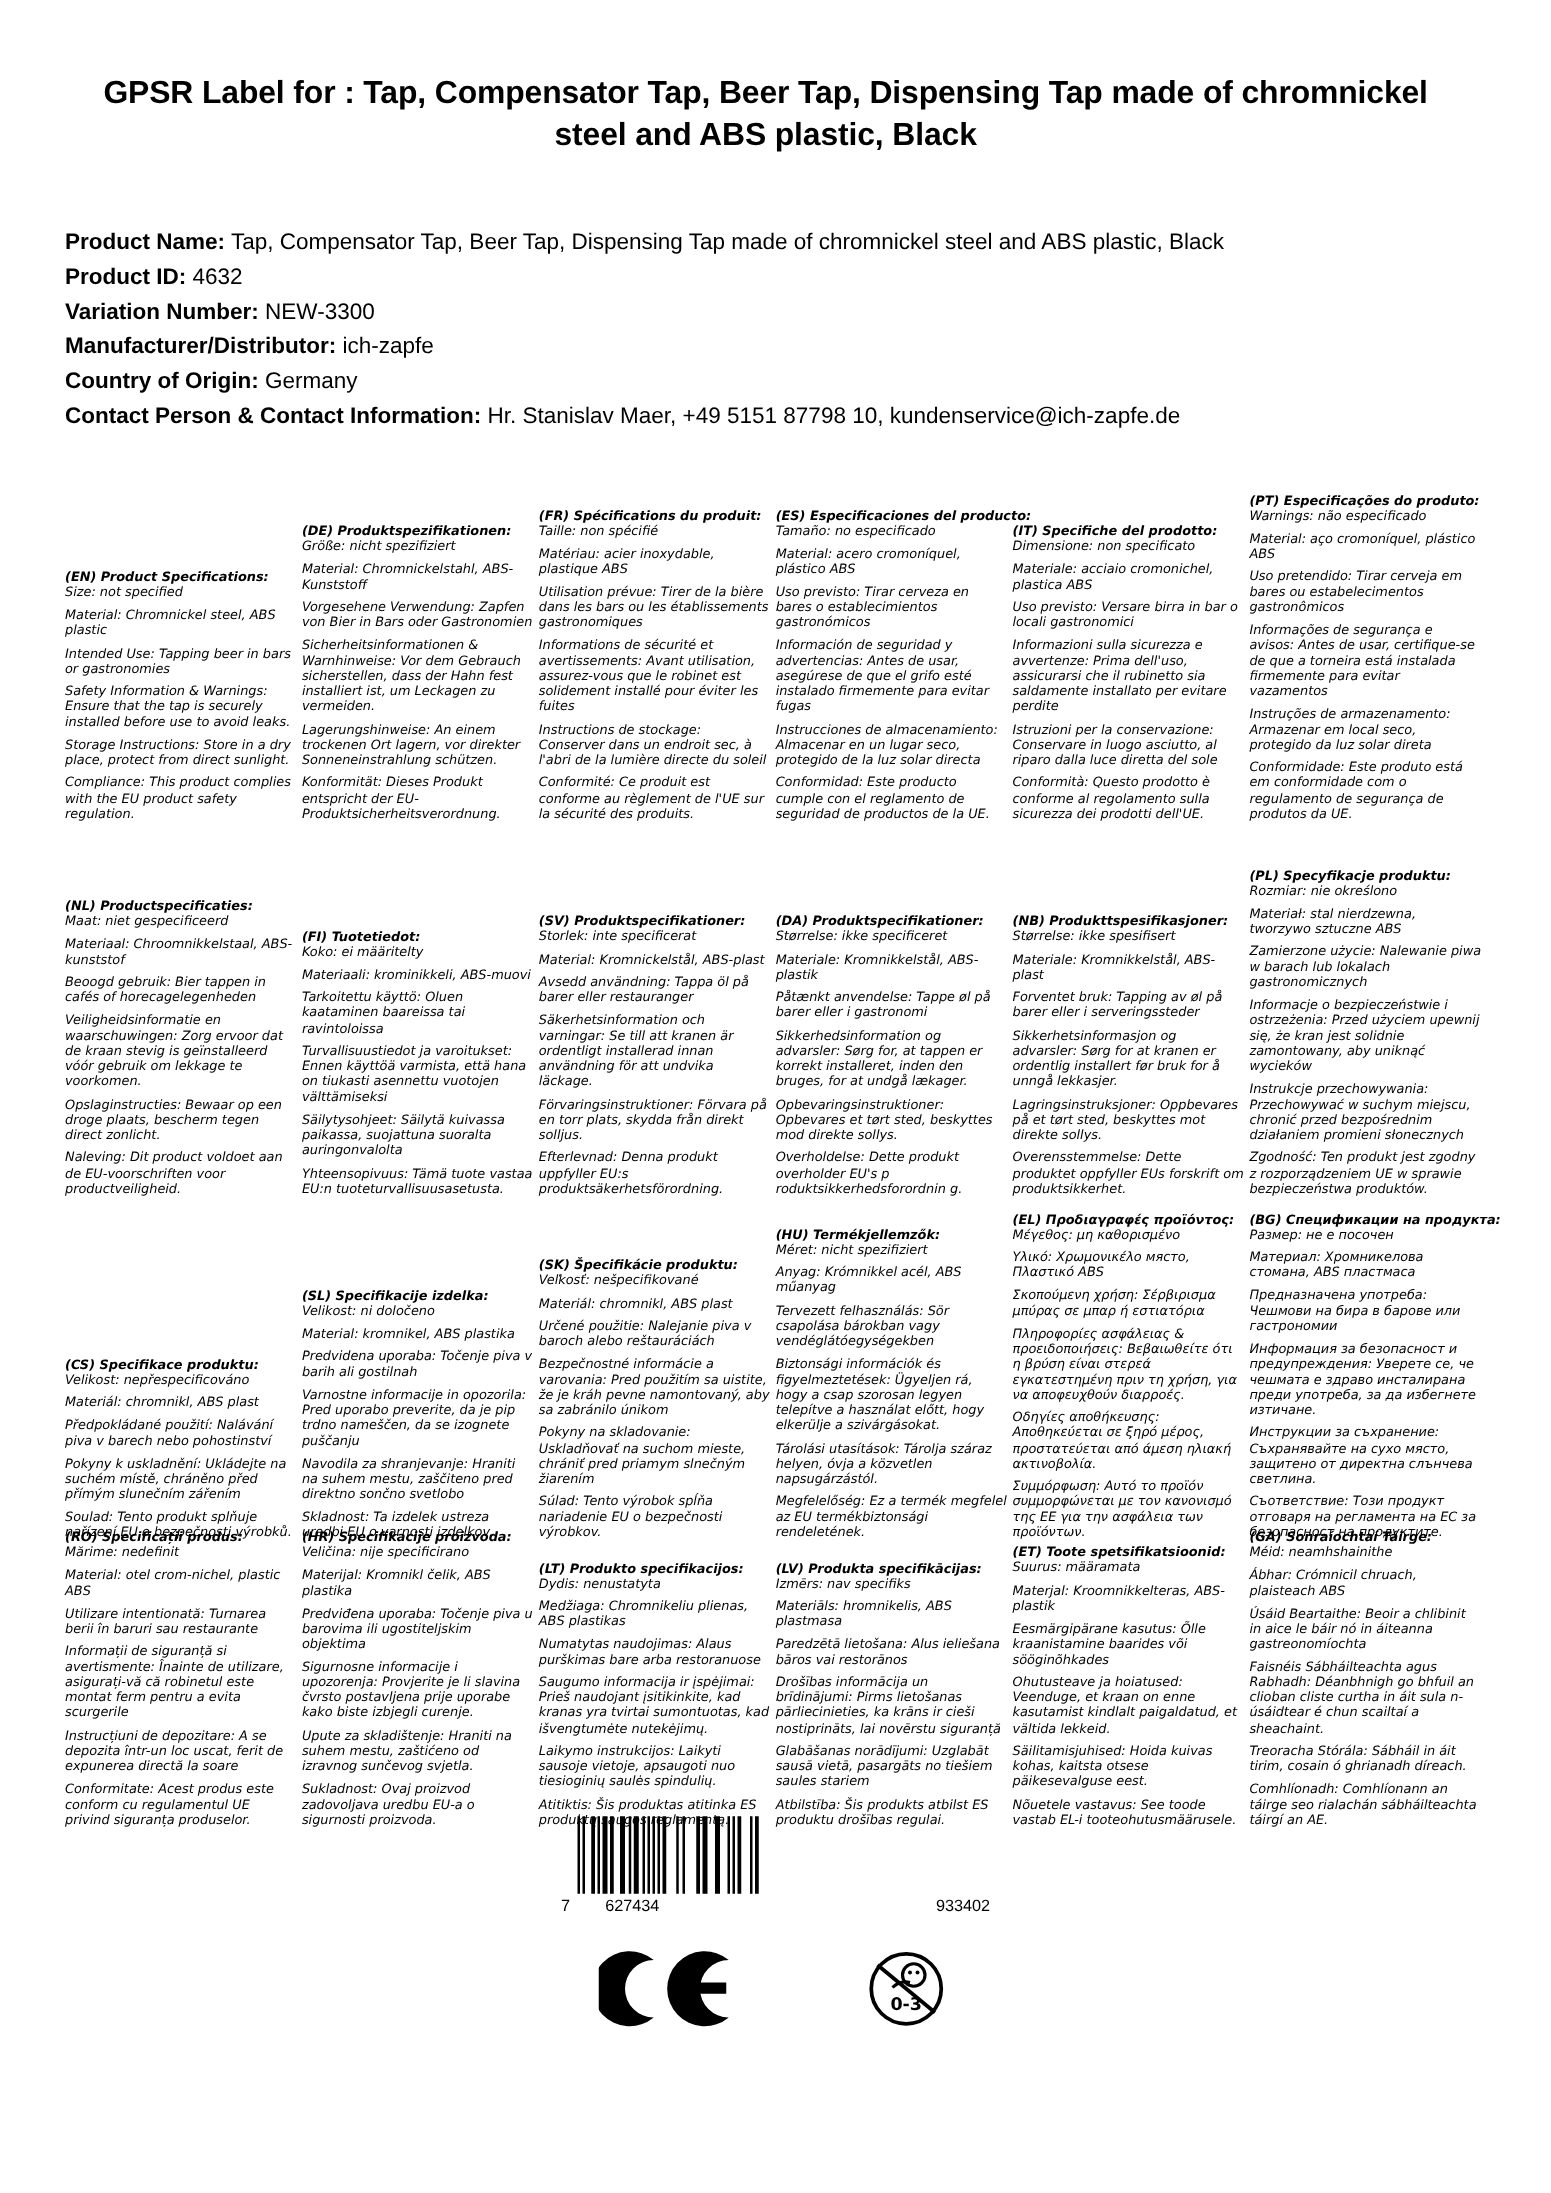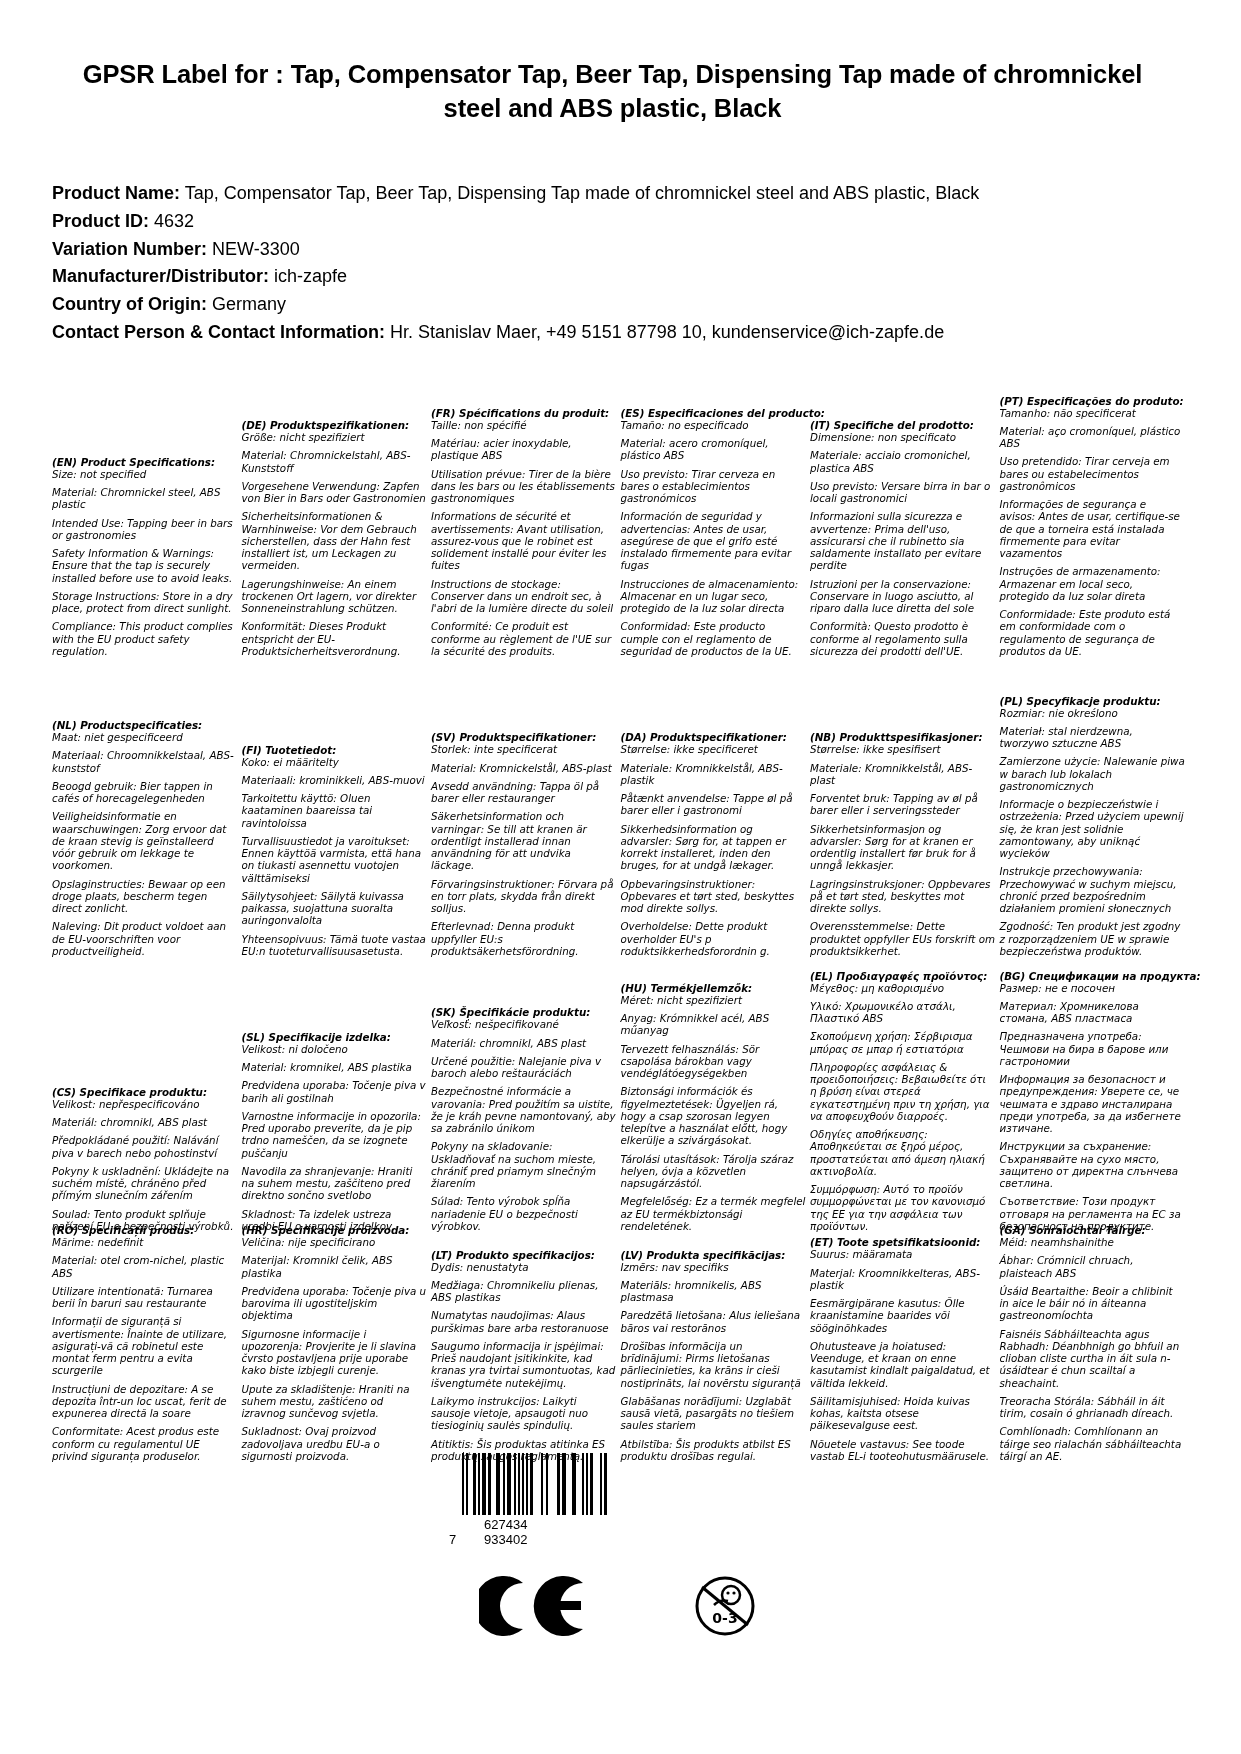--- a/index.html
+++ b/index.html
@@ -109,21 +109,20 @@
   .bc-nums {
     display: flex;
     gap: 0;
     font-family: "Liberation Sans", sans-serif;
     font-size: 13px;
     margin-top: 2px;
     width: 330px;
     justify-content: space-between;
     padding-left: 22px;
     box-sizing: border-box;
-    flex-direction: column;
   }
   .symbols {
     margin-top: 28px;
     display: flex;
     align-items: center;
     gap: 96px;
   }
   .ce-mark svg { display: block; }
   .age-mark svg { display: block; }
 </style>
@@ -203,21 +202,21 @@
           <div class="lang-head">(IT) Specifiche del prodotto:</div>
           <div class="lang-p first">Dimensione: non specificato</div>
           <div class="lang-p">Materiale: acciaio cromonichel, plastica ABS</div>
           <div class="lang-p">Uso previsto: Versare birra in bar o locali gastronomici</div>
           <div class="lang-p">Informazioni sulla sicurezza e avvertenze: Prima dell'uso, assicurarsi che il rubinetto sia saldamente installato per evitare perdite</div>
           <div class="lang-p">Istruzioni per la conservazione: Conservare in luogo asciutto, al riparo dalla luce diretta del sole</div>
           <div class="lang-p">Conformità: Questo prodotto è conforme al regolamento sulla sicurezza dei prodotti dell'UE.</div>
         </div>
         <div class="lang-col">
           <div class="lang-head">(PT) Especificações do produto:</div>
-          <div class="lang-p first">Tamanho: não specificerat</div>
+          <div class="lang-p first">Warnings: não especificado</div>
           <div class="lang-p">Material: aço cromoníquel, plástico ABS</div>
           <div class="lang-p">Uso pretendido: Tirar cerveja em bares ou estabelecimentos gastronômicos</div>
           <div class="lang-p">Informações de segurança e avisos: Antes de usar, certifique-se de que a torneira está instalada firmemente para evitar vazamentos</div>
           <div class="lang-p">Instruções de armazenamento: Armazenar em local seco, protegido da luz solar direta</div>
           <div class="lang-p">Conformidade: Este produto está em conformidade com o regulamento de segurança de produtos da UE.</div>
         </div>
       </div>
       <div class="lang-row r2">
         <div class="lang-col">
           <div class="lang-head">(NL) Productspecificaties:</div>
@@ -306,21 +305,21 @@
           <div class="lang-p first">Méret: nicht spezifiziert</div>
           <div class="lang-p">Anyag: Krómnikkel acél, ABS műanyag</div>
           <div class="lang-p">Tervezett felhasználás: Sör csapolása bárokban vagy vendéglátóegységekben</div>
           <div class="lang-p">Biztonsági információk és figyelmeztetések: Ügyeljen rá, hogy a csap szorosan legyen telepítve a használat előtt, hogy elkerülje a szivárgásokat.</div>
           <div class="lang-p">Tárolási utasítások: Tárolja száraz helyen, óvja a közvetlen napsugárzástól.</div>
           <div class="lang-p">Megfelelőség: Ez a termék megfelel az EU termékbiztonsági rendeletének.</div>
         </div>
         <div class="lang-col">
           <div class="lang-head">(EL) Προδιαγραφές προϊόντος:</div>
           <div class="lang-p first">Μέγεθος: μη καθορισμένο</div>
-          <div class="lang-p">Υλικό: Χρωμονικέλο ατσάλι, Πλαστικό ABS</div>
+          <div class="lang-p">Υλικό: Χρωμονικέλο място, Πλαστικό ABS</div>
           <div class="lang-p">Σκοπούμενη χρήση: Σέρβιρισμα μπύρας σε μπαρ ή εστιατόρια</div>
           <div class="lang-p">Πληροφορίες ασφάλειας &amp; προειδοποιήσεις: Βεβαιωθείτε ότι η βρύση είναι στερεά εγκατεστημένη πριν τη χρήση, για να αποφευχθούν διαρροές.</div>
           <div class="lang-p">Οδηγίες αποθήκευσης: Αποθηκεύεται σε ξηρό μέρος, προστατεύεται από άμεση ηλιακή ακτινοβολία.</div>
           <div class="lang-p">Συμμόρφωση: Αυτό το προϊόν συμμορφώνεται με τον κανονισμό της ΕΕ για την ασφάλεια των προϊόντων.</div>
         </div>
         <div class="lang-col">
           <div class="lang-head">(BG) Спецификации на продукта:</div>
           <div class="lang-p first">Размер: не е посочен</div>
           <div class="lang-p">Материал: Хромникелова стомана, ABS пластмаса</div>
           <div class="lang-p">Предназначена употреба: Чешмови на бира в барове или гастрономии</div>

